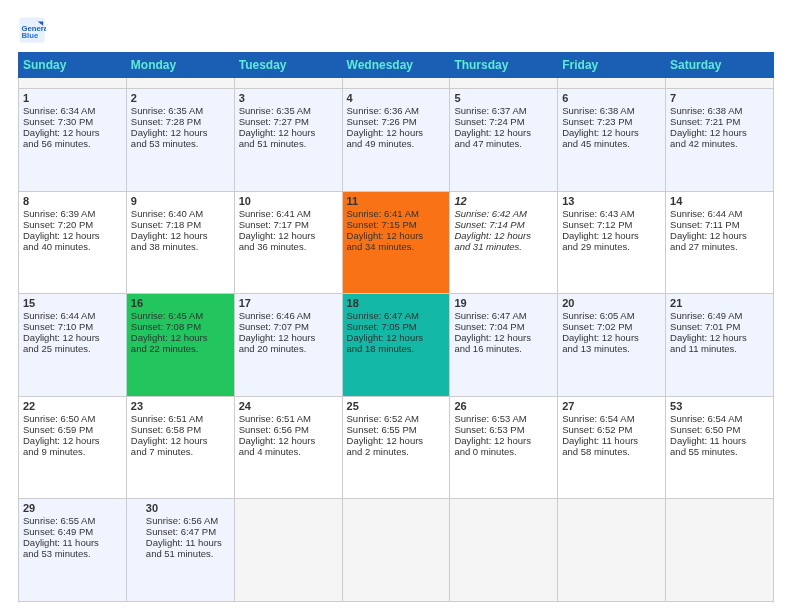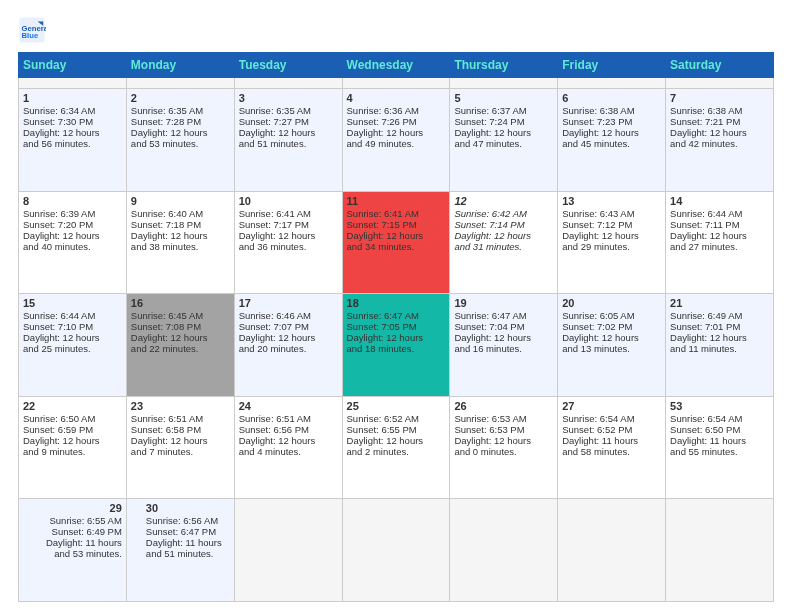--- a/index.html
+++ b/index.html
@@ -195,21 +195,21 @@
             <div>Daylight: 12 hours</div>
             <div>and 38 minutes.</div>
           </td>
           <td style="background: rgb(255, 255, 255);">
             <span class="day-num">10</span>
             <div>Sunrise: 6:41 AM</div>
             <div>Sunset: 7:17 PM</div>
             <div>Daylight: 12 hours</div>
             <div>and 36 minutes.</div>
           </td>
-          <td style="background: #ef4444; margin-left: 27px;">
+          <td style="background: #f97316; margin-left: 27px;">
             <span class="day-num">11</span>
             <div>Sunrise: 6:41 AM</div>
             <div>Sunset: 7:15 PM</div>
             <div>Daylight: 12 hours</div>
             <div>and 34 minutes.</div>
           </td>
           <td style="background: rgb(255, 255, 255); font-style: italic;">
             <span class="day-num">12</span>
             <div>Sunrise: 6:42 AM</div>
             <div>Sunset: 7:14 PM</div>
@@ -232,21 +232,21 @@
           </td>
         </tr>
         <tr>
           <td style="background: rgb(240, 244, 255);">
             <span class="day-num">15</span>
             <div>Sunrise: 6:44 AM</div>
             <div>Sunset: 7:10 PM</div>
             <div>Daylight: 12 hours</div>
             <div>and 25 minutes.</div>
           </td>
-          <td style="background: #a3a3a3;">
+          <td style="background: #22c55e;">
             <span class="day-num">16</span>
             <div>Sunrise: 6:45 AM</div>
             <div>Sunset: 7:08 PM</div>
             <div>Daylight: 12 hours</div>
             <div>and 22 minutes.</div>
           </td>
           <td style="background: rgb(240, 244, 255);">
             <span class="day-num">17</span>
             <div>Sunrise: 6:46 AM</div>
             <div>Sunset: 7:07 PM</div>
@@ -327,21 +327,21 @@
           </td>
           <td style="background: rgb(255, 255, 255);">
             <span class="day-num">53</span>
             <div>Sunrise: 6:54 AM</div>
             <div>Sunset: 6:50 PM</div>
             <div>Daylight: 11 hours</div>
             <div>and 55 minutes.</div>
           </td>
         </tr>
         <tr>
-          <td style="background: rgb(240, 244, 255); text-align: right;">
+          <td style="background: rgb(240, 244, 255);">
             <span class="day-num">29</span>
             <div>Sunrise: 6:55 AM</div>
             <div>Sunset: 6:49 PM</div>
             <div>Daylight: 11 hours</div>
             <div>and 53 minutes.</div>
           </td>
           <td style="background: rgb(240, 244, 255); padding-left: 19px;">
             <span class="day-num">30</span>
             <div>Sunrise: 6:56 AM</div>
             <div>Sunset: 6:47 PM</div>

